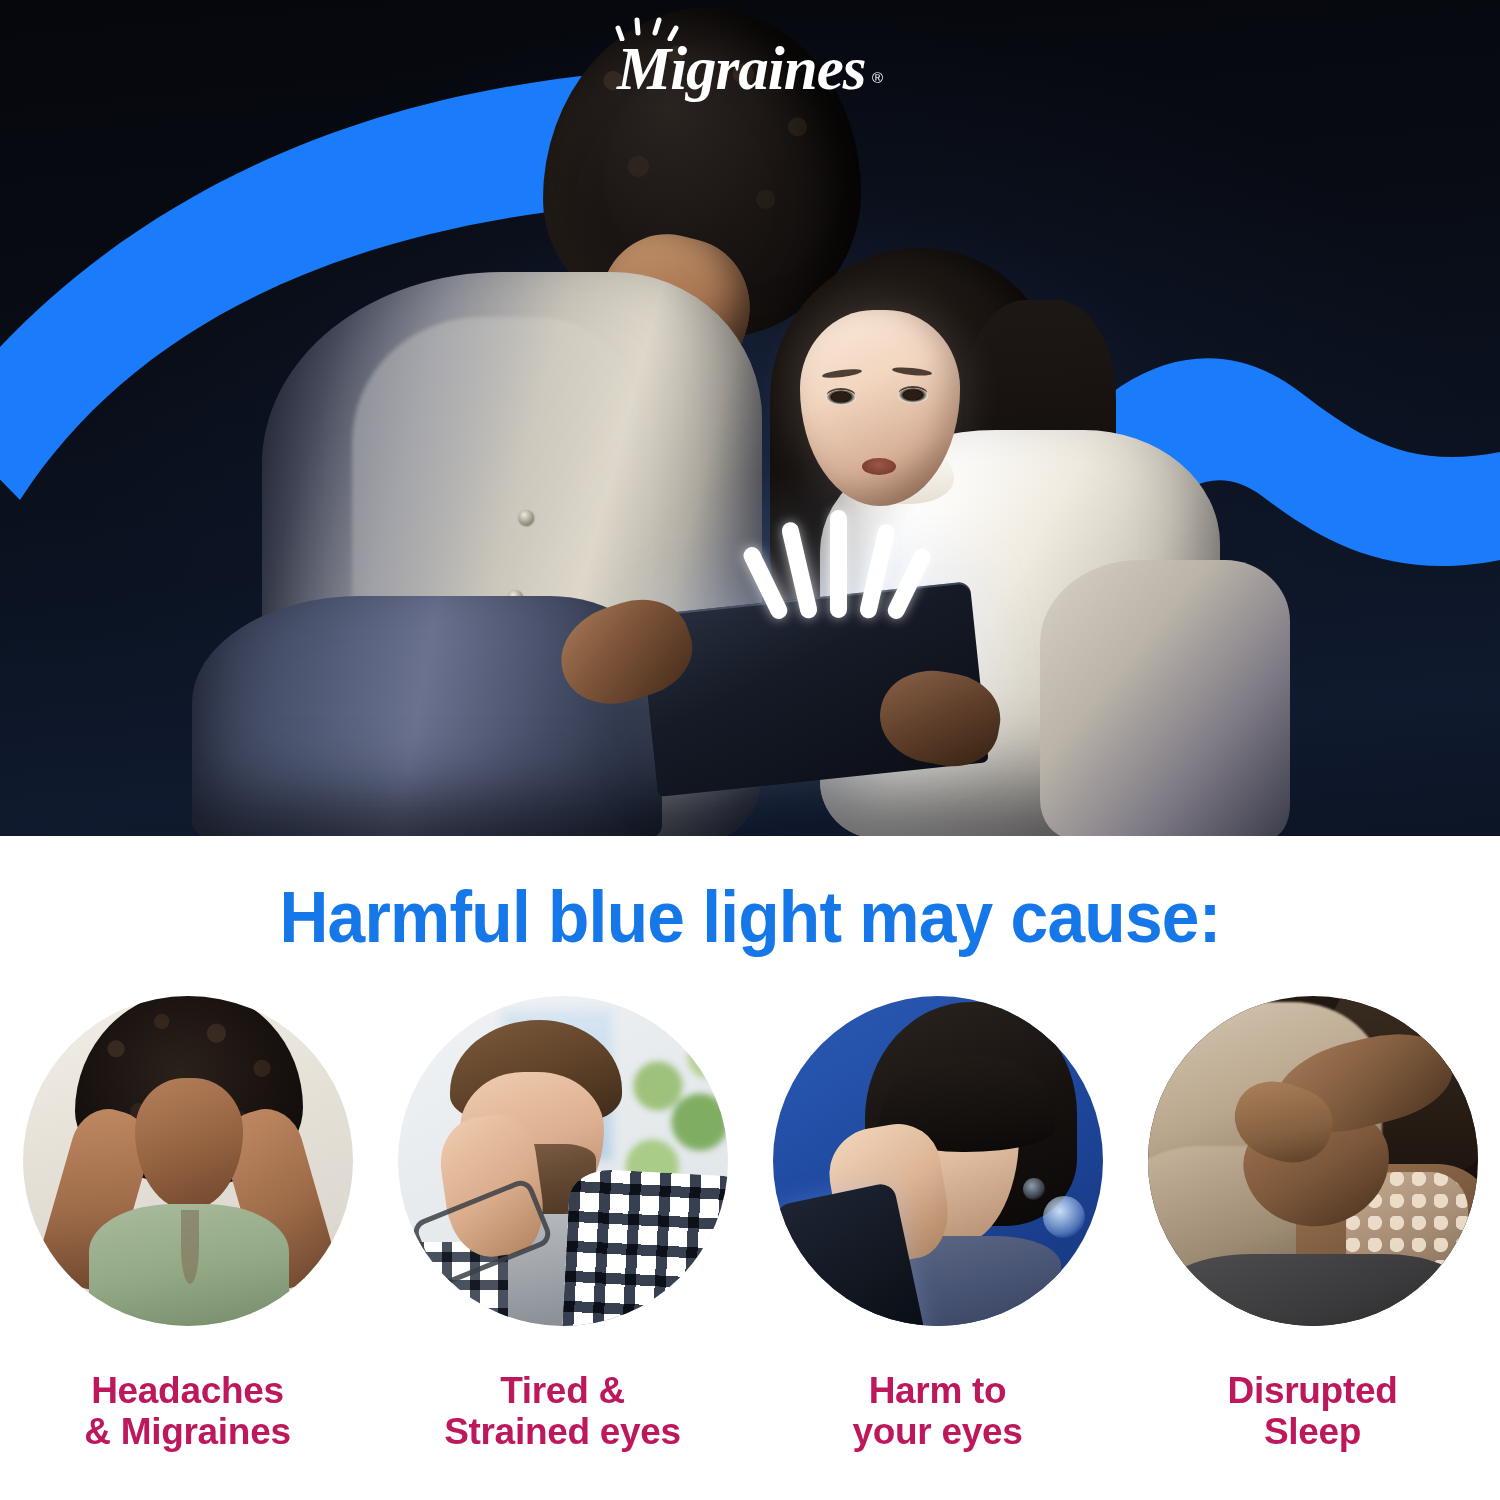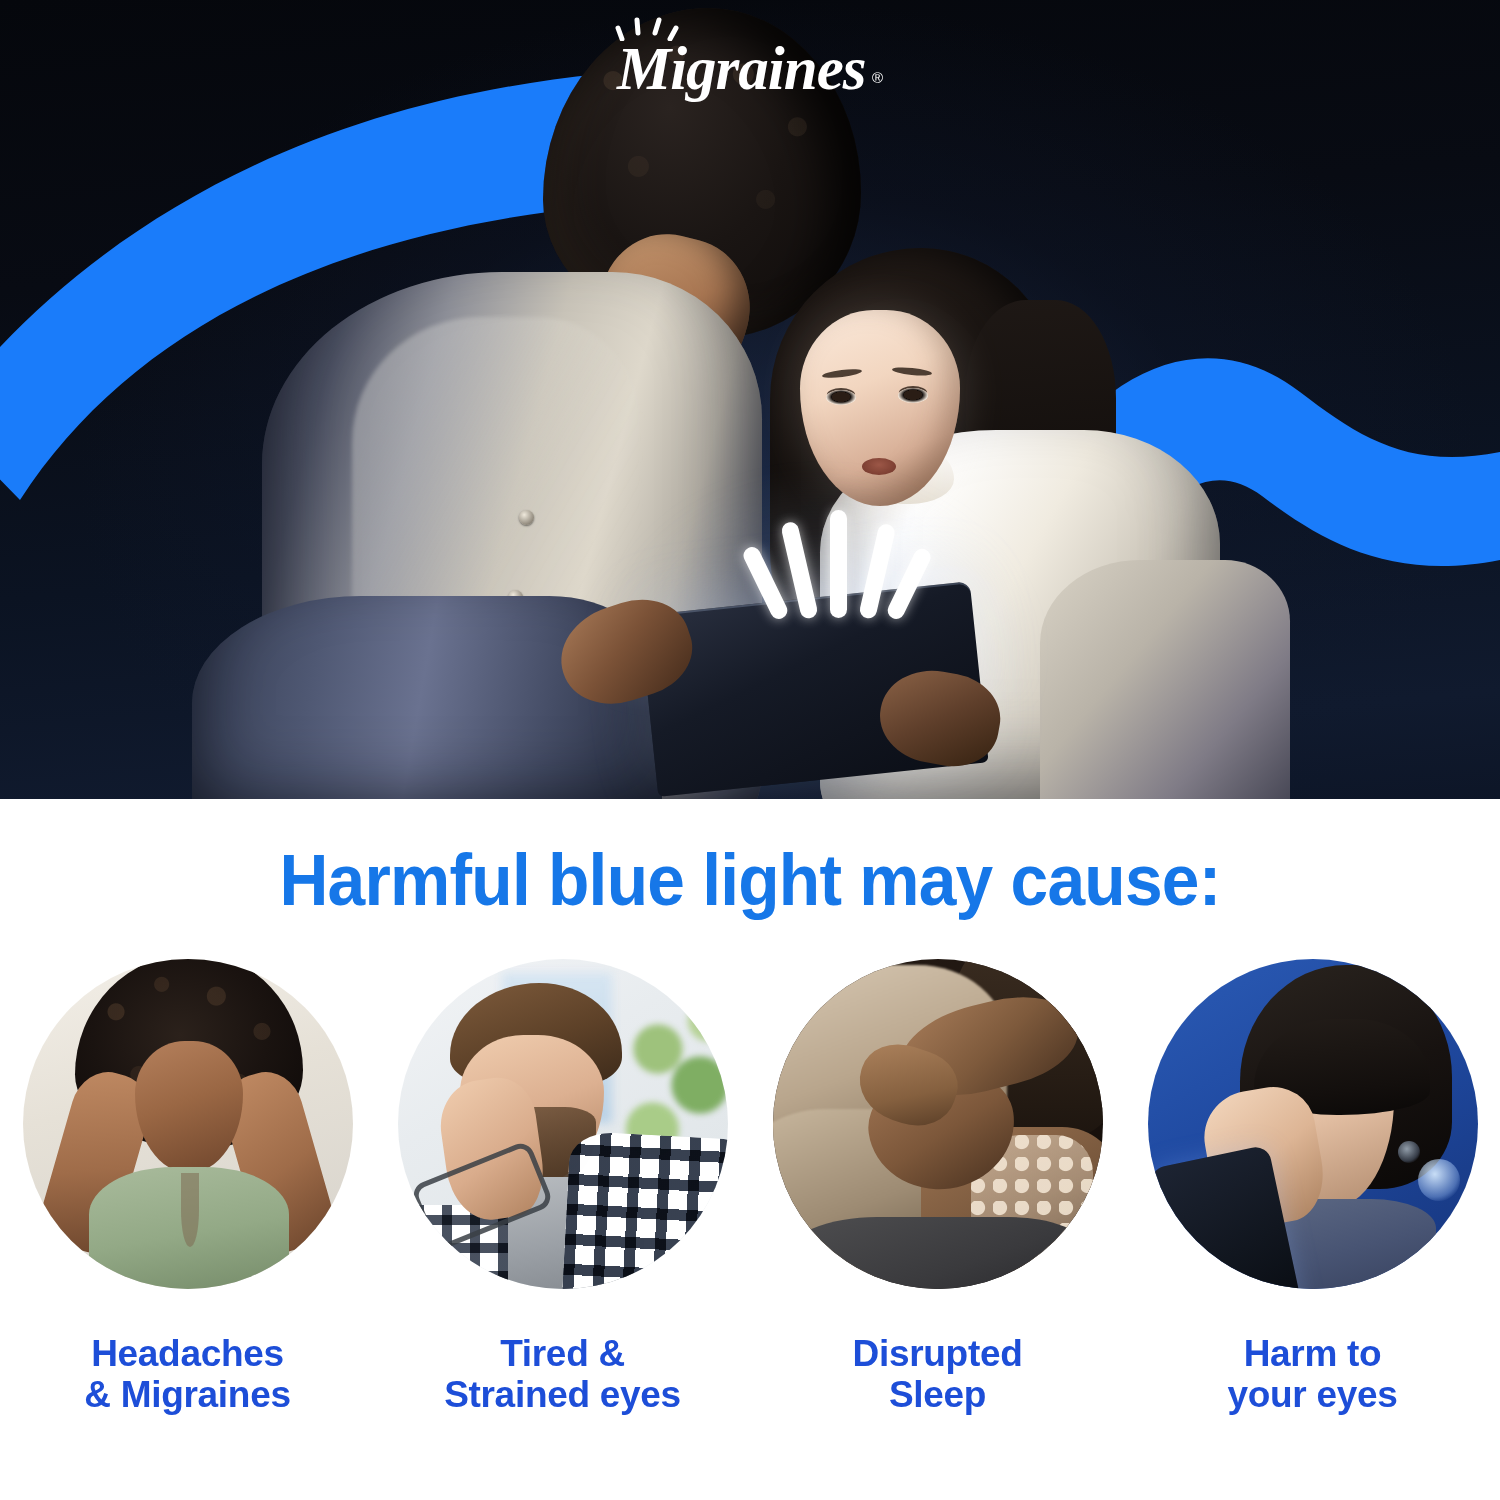--- a/index.html
+++ b/index.html
@@ -224,21 +224,21 @@
     width: 17px;
     background: #ffffff;
     border-radius: 10px;
     transform-origin: 50% 100%;
     box-shadow: 0 0 12px rgba(255,255,255,0.6);
   }
 
   
   .lower {
     position: absolute;
-    left: 0; top: 799px;
+    left: 0; top: 836px;
     width: 1500px;
     height: 664px;
     background: #ffffff;
   }
   .headline {
     position: absolute;
     left: 0; top: 40px;
     width: 1500px;
     text-align: center;
     font-size: 72px;
@@ -267,21 +267,21 @@
     border-radius: 50%;
     overflow: hidden;
     position: relative;
   }
   .caption {
     margin-top: 44px;
     text-align: center;
     font-size: 37px;
     font-weight: 700;
     line-height: 1.12;
-    color: #1d4ed8;
+    color: #be185d;
     letter-spacing: -0.3px;
     white-space: pre-line;
   }
 
   
   .c1 { background: linear-gradient(165deg, #f3efe8 0%, #e6e1d7 40%, #d6d2cb 100%); }
   .c1 .hair {
     position:absolute; left:52px; top:-6px; width:228px; height:196px;
     background: radial-gradient(ellipse at 46% 42%, #2b211b 0%, #1a1310 50%, #0c0807 100%);
     border-radius: 52% 48% 46% 54% / 62% 60% 40% 38%;
@@ -579,44 +579,44 @@
           <div class="plaid"></div>
           <div class="plaidL"></div>
         <div class="hand"></div>
           <div class="glasses"></div>
       </div>
       <div class="caption">Tired &amp;
 Strained eyes</div>
     </div>
 
     <div class="card">
+      <div class="circle c4">
+        <div class="hair"></div>
+          <div class="face"></div>
+          <div class="fringe"></div>
+        <div class="shirt"></div>
+          <div class="hand"></div>
+          <div class="phone"></div>
+        <div class="bokeh1"></div>
+          <div class="bokeh2"></div>
+      </div>
+      <div class="caption">Harm to
+your eyes</div>
+    </div>
+
+    <div class="card">
       <div class="circle c3">
         <div class="back"></div>
           <div class="pillow"></div>
           <div class="pillow2"></div>
         <div class="torso"></div>
           <div class="lace"></div>
         <div class="head"></div>
           <div class="arm"></div>
           <div class="hand"></div>
         <div class="blanket"></div>
       </div>
       <div class="caption">Disrupted
 Sleep</div>
     </div>
 
-    <div class="card">
-      <div class="circle c4">
-        <div class="hair"></div>
-          <div class="face"></div>
-          <div class="fringe"></div>
-        <div class="shirt"></div>
-          <div class="hand"></div>
-          <div class="phone"></div>
-        <div class="bokeh1"></div>
-          <div class="bokeh2"></div>
-      </div>
-      <div class="caption">Harm to
-your eyes</div>
-    </div>
-
   </div>
 </div>
 
 </body></html>

